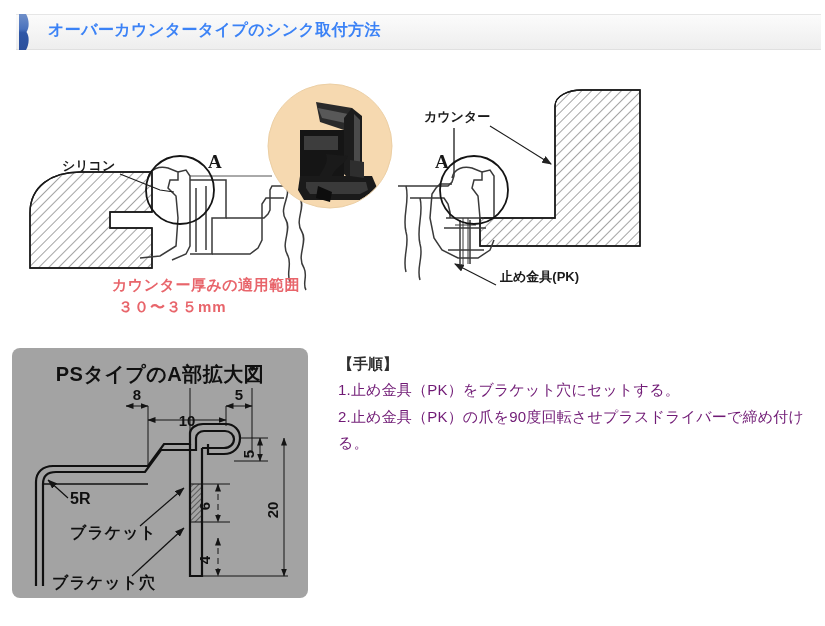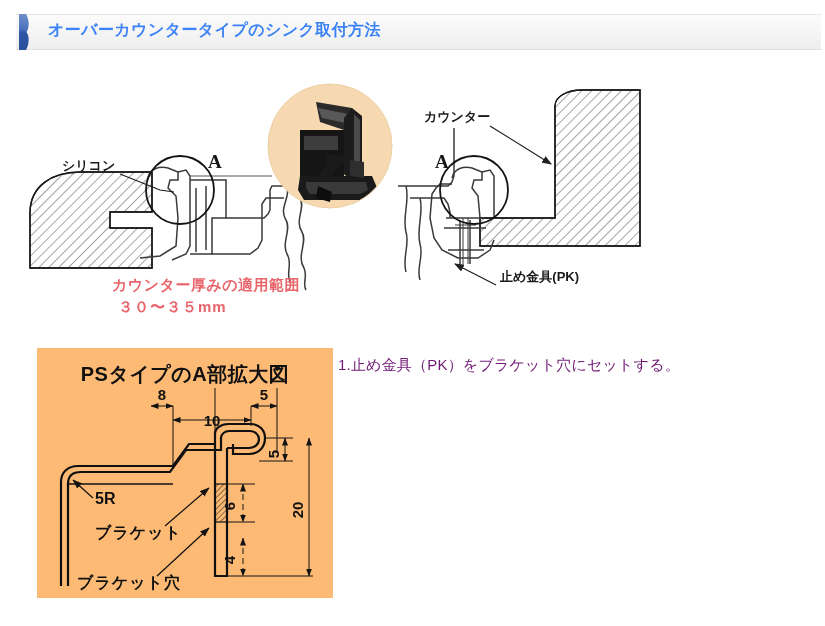--- a/index.html
+++ b/index.html
@@ -53,26 +53,27 @@
     left: 0px;
     top: 68px;
     width: 825px;
     height: 270px;
   }
   .figure-main svg { display: block; }
 
   
   .detail-panel {
     position: absolute;
-    left: 37px;
+    left: 12px;
     top: 348px;
     width: 296px;
     height: 250px;
-    background: #fdba74;
+    background: #a3a3a3;
     overflow: hidden;
+    border-radius: 8px;
   }
   .detail-panel svg { display: block; }
 
   
   .procedure {
     position: absolute;
     left: 338px;
     top: 352px;
     width: 480px;
   }
@@ -298,14 +299,16 @@
 
   <line x1="128" y1="178" x2="172" y2="140" stroke="#101010" stroke-width="1.2" marker-end="url(#leadArrow)"></line>
   <text x="58" y="190" font-size="16" font-weight="bold" fill="#101010" letter-spacing="1">ブラケット</text>
 
   <line x1="120" y1="228" x2="172" y2="180" stroke="#101010" stroke-width="1.2" marker-end="url(#leadArrow)"></line>
   <text x="40" y="240" font-size="16" font-weight="bold" fill="#101010" letter-spacing="1">ブラケット穴</text>
 </svg>
 </div>
 
 <div class="procedure">
+  <div class="procedure-heading">【手順】</div>
   <div class="procedure-step">1.止め金具（PK）をブラケット穴にセットする。</div>
+  <div class="procedure-step">2.止め金具（PK）の爪を90度回転させプラスドライバーで締め付ける。</div>
 </div>
 
 </body></html>

